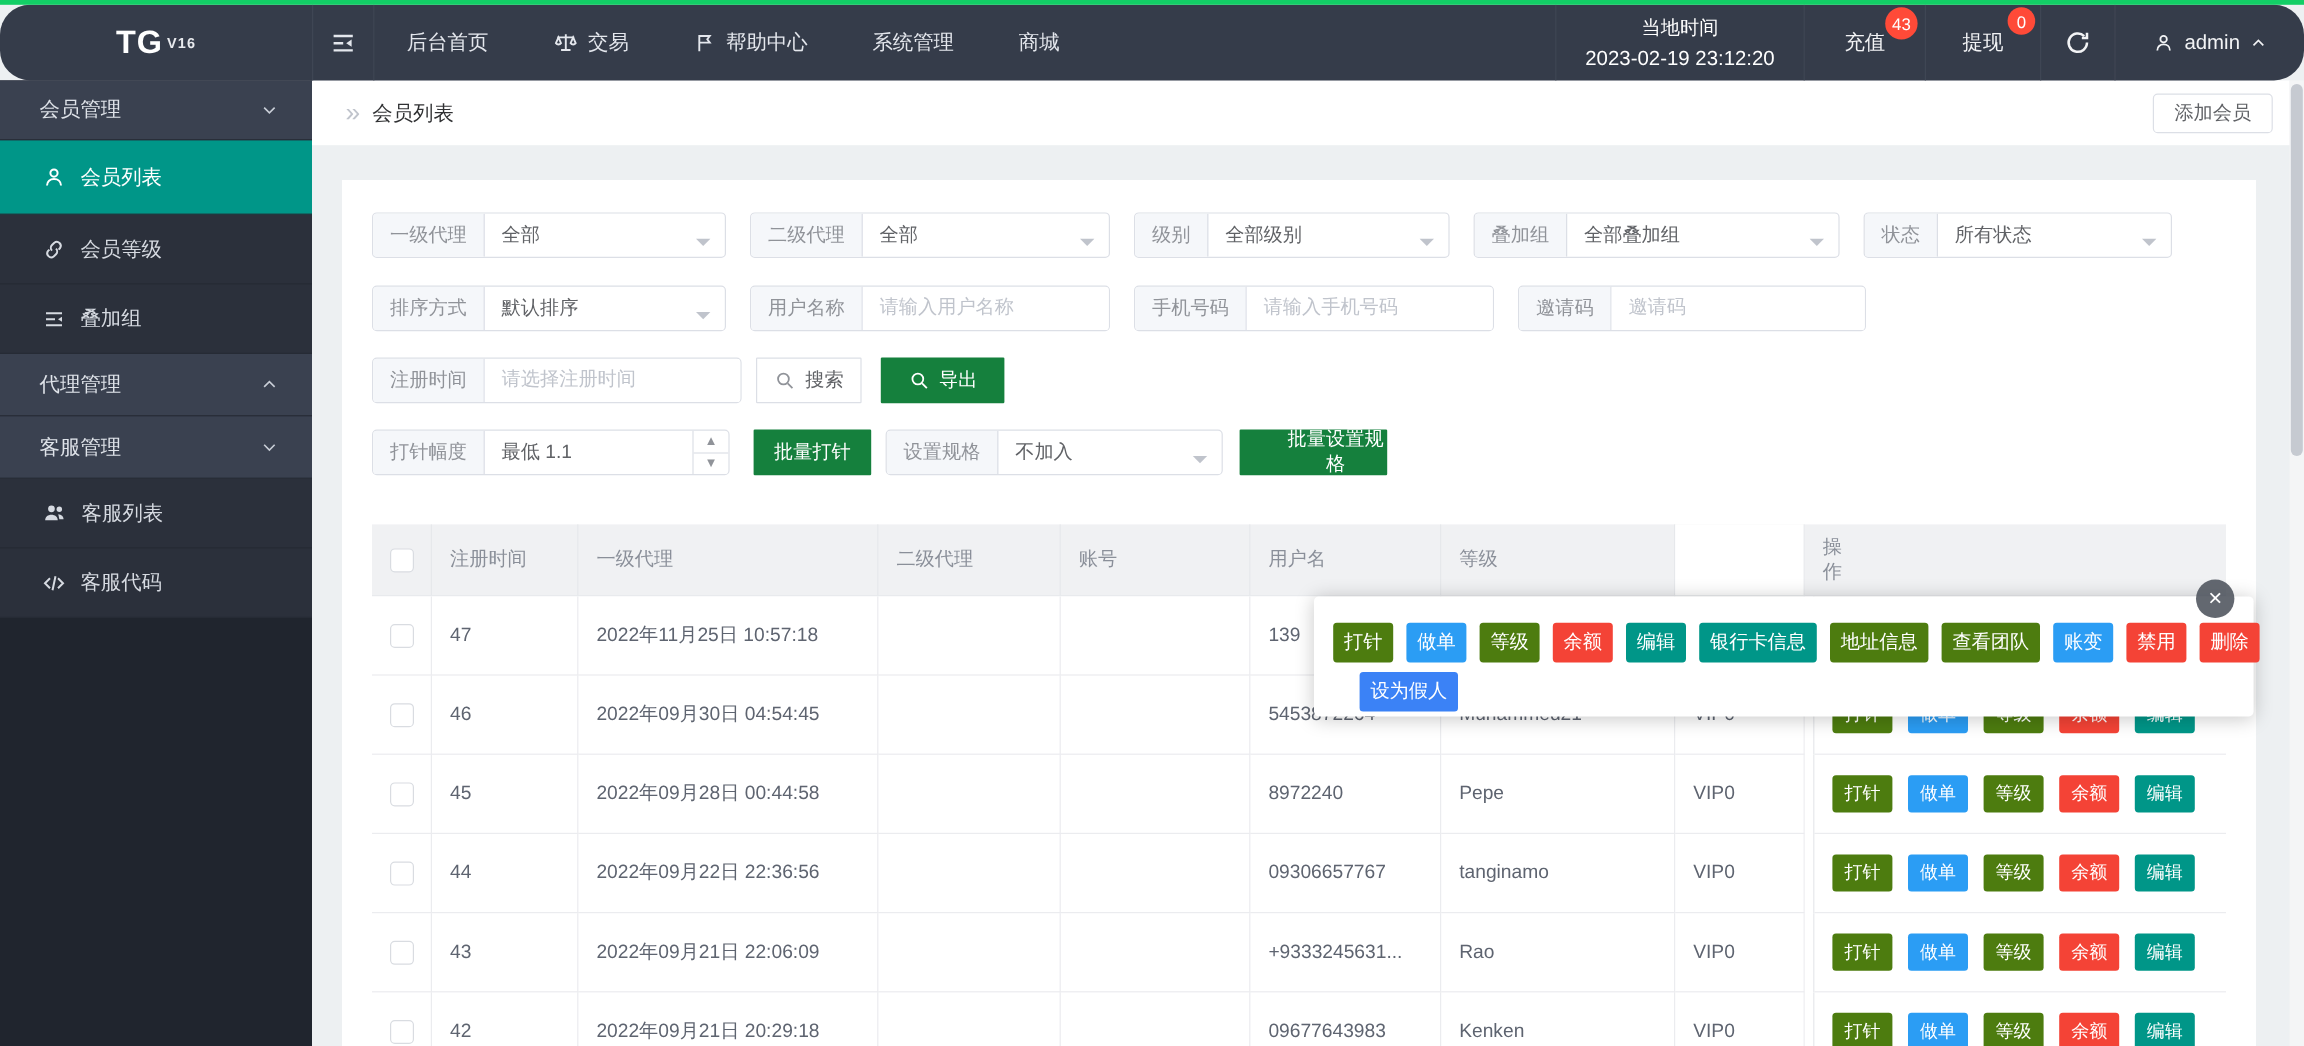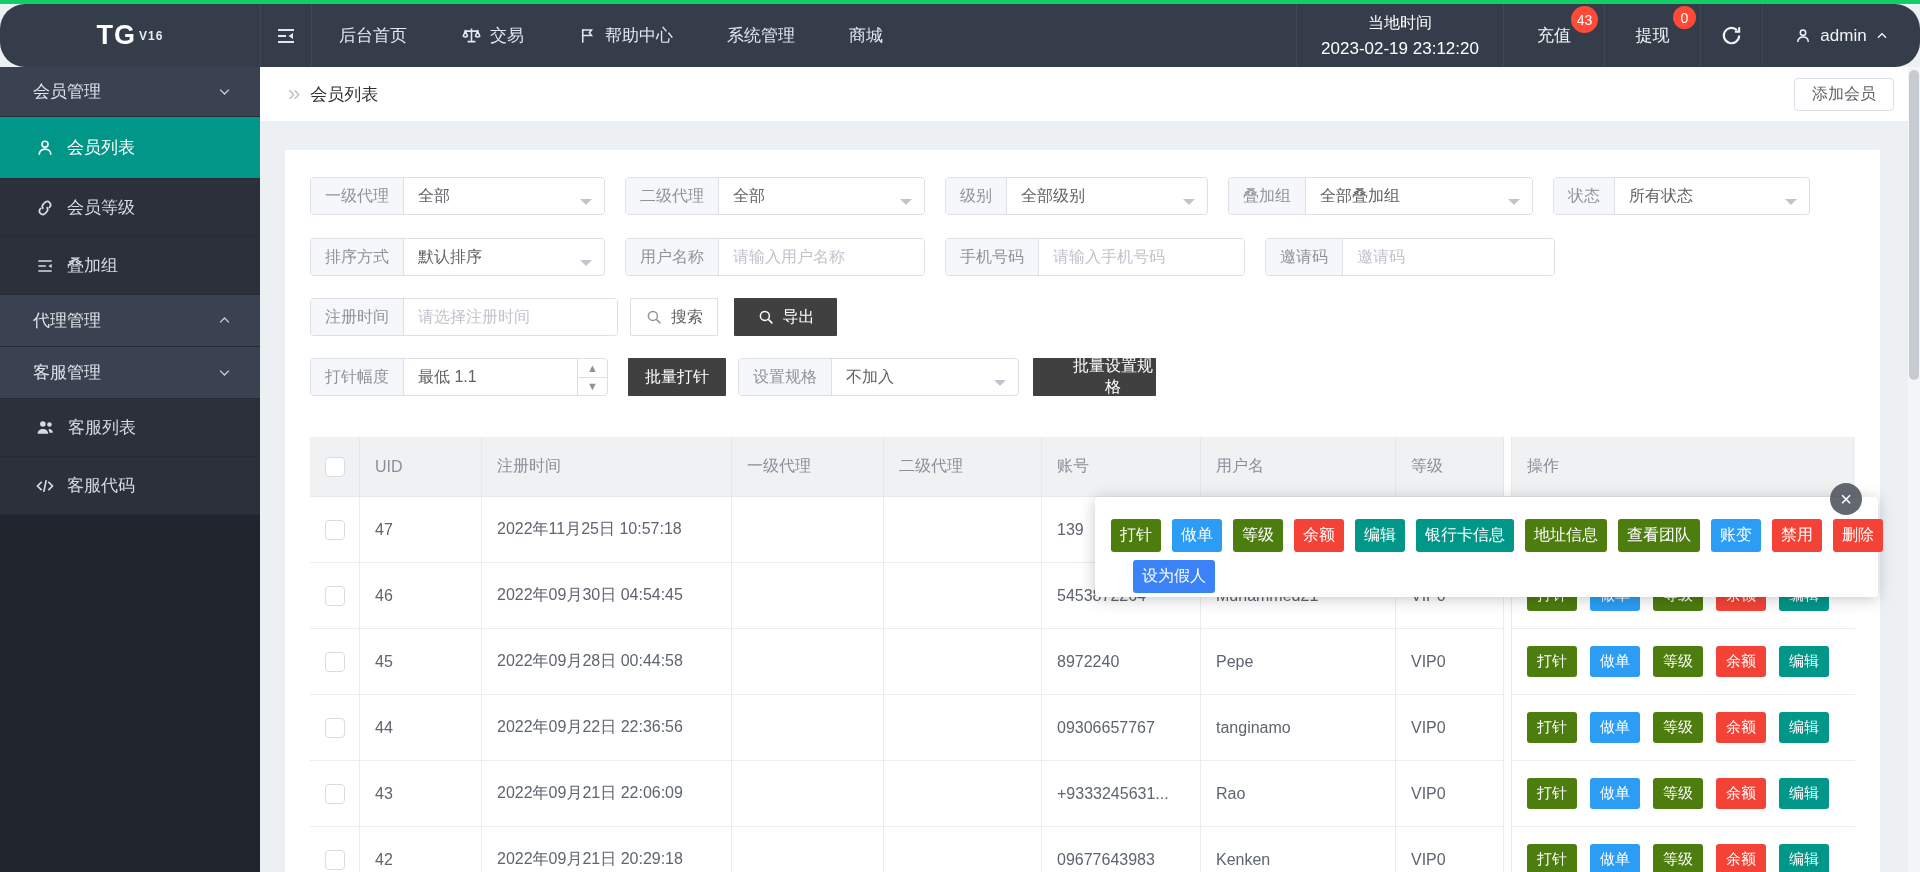--- a/index.html
+++ b/index.html
@@ -54,21 +54,21 @@
   .fvalue { flex:1; display:flex; align-items:center; padding:0 14px; font-size:16px; color:#606266; white-space:nowrap; cursor:pointer; }
   .caret { width:0; height:0; border:6px solid transparent; border-top-color:#C0C4CC; margin:21px 12px 0 0; }
   .fctl input { border:none; outline:none; flex:1; padding:0 14px; font-size:16px; color:#606266; font-family:inherit; min-width:0; }
   .fctl input::placeholder { color:#C0C4CC; }
   .frow1 .fctl:nth-of-type(1){width:295px;} .frow1 .fctl:nth-of-type(2){width:300px;}
   .frow1 .fctl:nth-of-type(3){width:263px;justify-content:center;} .frow1 .fctl:nth-of-type(4){width:305px;}
   .frow1 .fctl:nth-of-type(5){width:257px;}
   .w295{width:295px;} .w300{width:300px;} .w290{width:290px;} .w308{width:308px;} .w298{width:298px;} .w281{width:281px;}
   .btn { height:38px; border:none; border-radius:1px; font-size:16px; font-family:inherit; cursor:pointer; display:flex; align-items:center; justify-content:center; gap:8px; }
   .btn-plain { background:#fff; border:1px solid #DCDFE6; color:#606266; width:88px; margin-left:12px; }
-  .btn-orange { background:#404040; color:#fff; }
+  .btn-orange { background:#15803d; color:#fff; }
   .btn-export { width:103px; margin-left:16px; }
   .btn-inject { width:98px; margin-left:20px; }
   .btn-spec { width:123px; margin-left:14px;padding-left:37px; }
   .spec-sel { margin-left:12px; }
   .stepper { width:30px; border-left:1px solid #DCDFE6; display:flex; flex-direction:column; }
   .stepper span { flex:1; display:flex; align-items:center; justify-content:center; color:#909399; cursor:pointer; font-size:11px; }
   .stepper span:first-child { border-bottom:1px solid #DCDFE6; }
 
   
   .tablewrap { position:absolute; left:25px; top:287px; width:1545px; }
@@ -328,21 +328,20 @@
       <span class="caret"></span>
     </div>
     <button class="btn btn-orange btn-spec">批量设置规格</button>
   </div>
 
   <div class="tablewrap">
     <div class="trow thead">
       <div class="th cbcell">
           <span class="cb"></span>
         </div>
-      <div class="th">UID</div>
       <div class="th">注册时间</div>
       <div class="th">一级代理</div>
       <div class="th">二级代理</div>
       <div class="th">账号</div>
       <div class="th">用户名</div>
       <div class="th">等级</div>
       <div class="th sp"></div>
       <div class="th">操作</div>
     </div>
     <div class="tbody">

